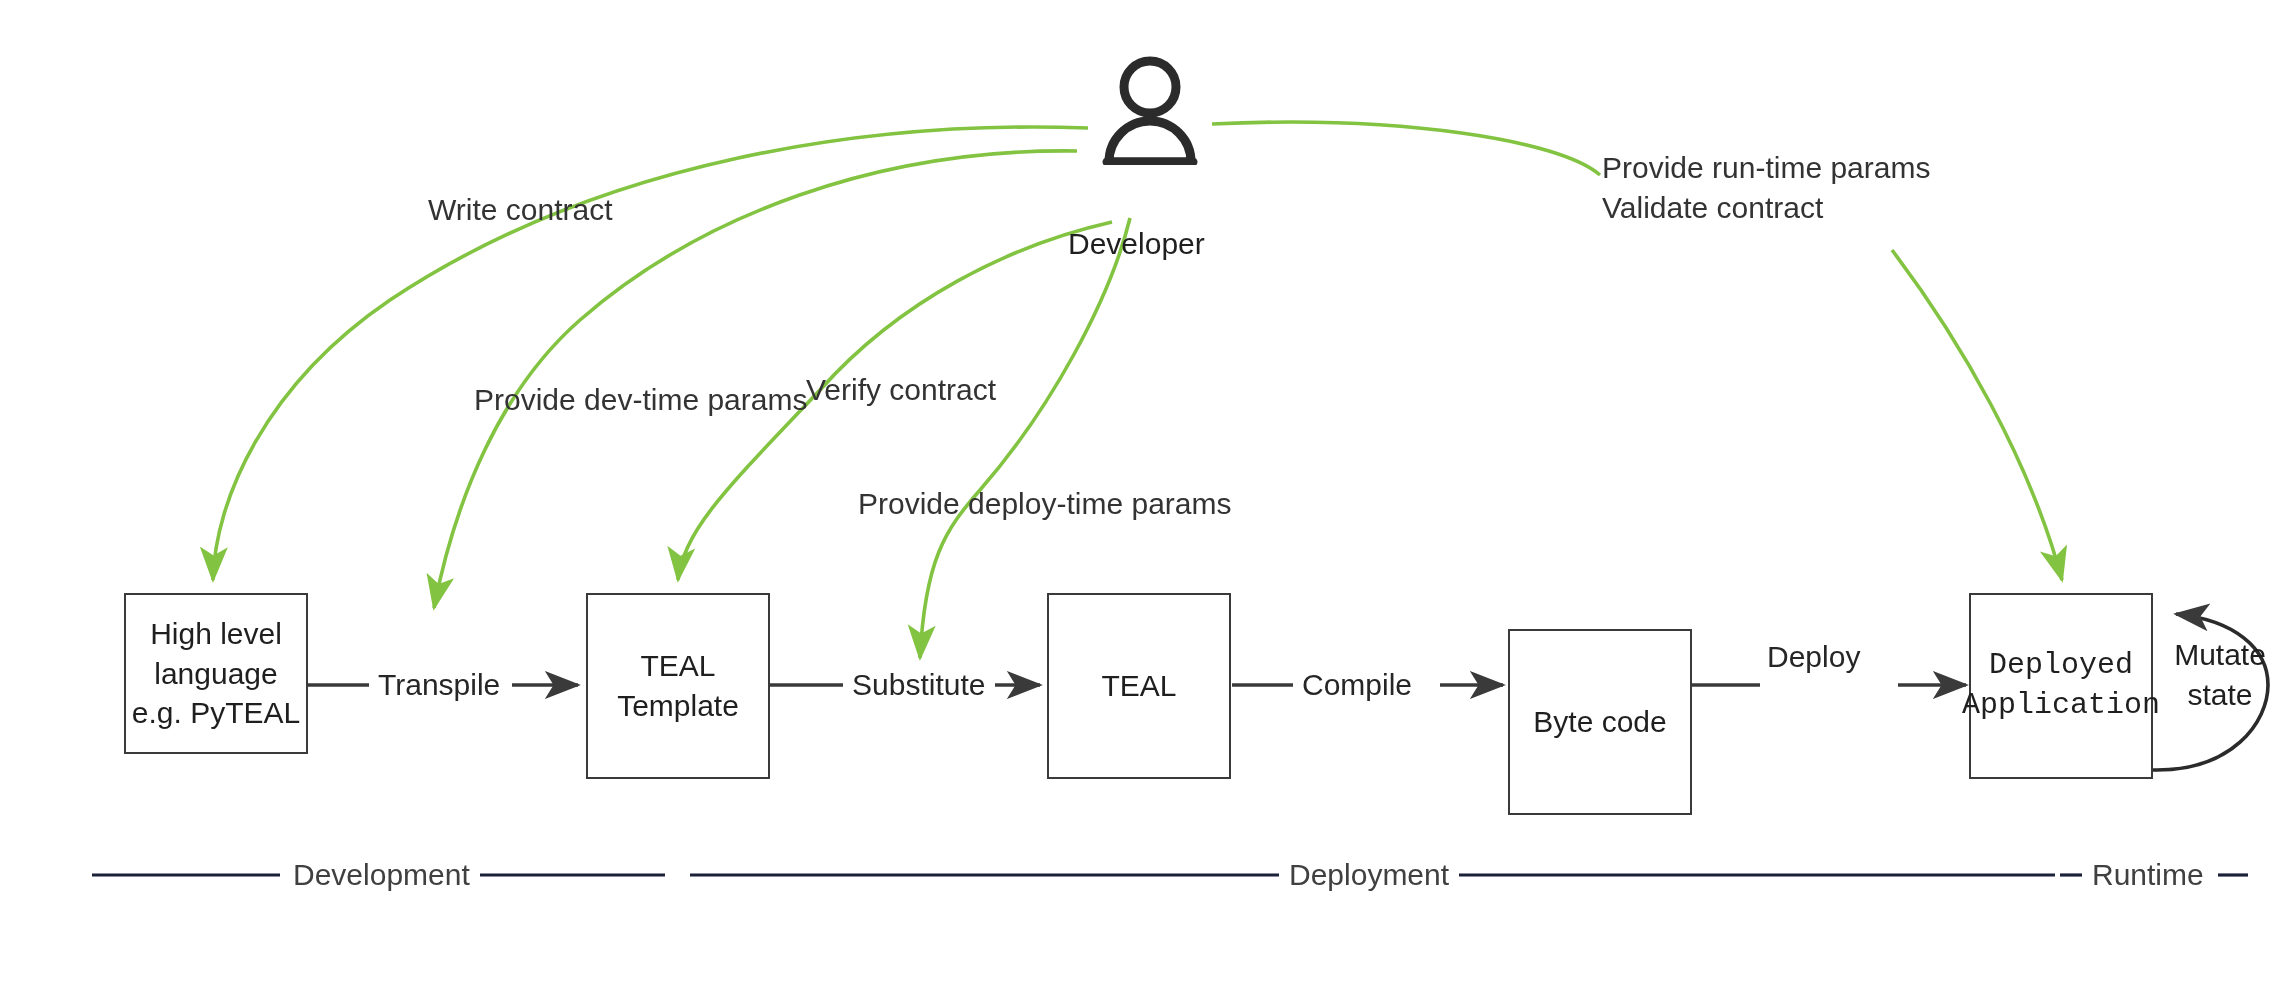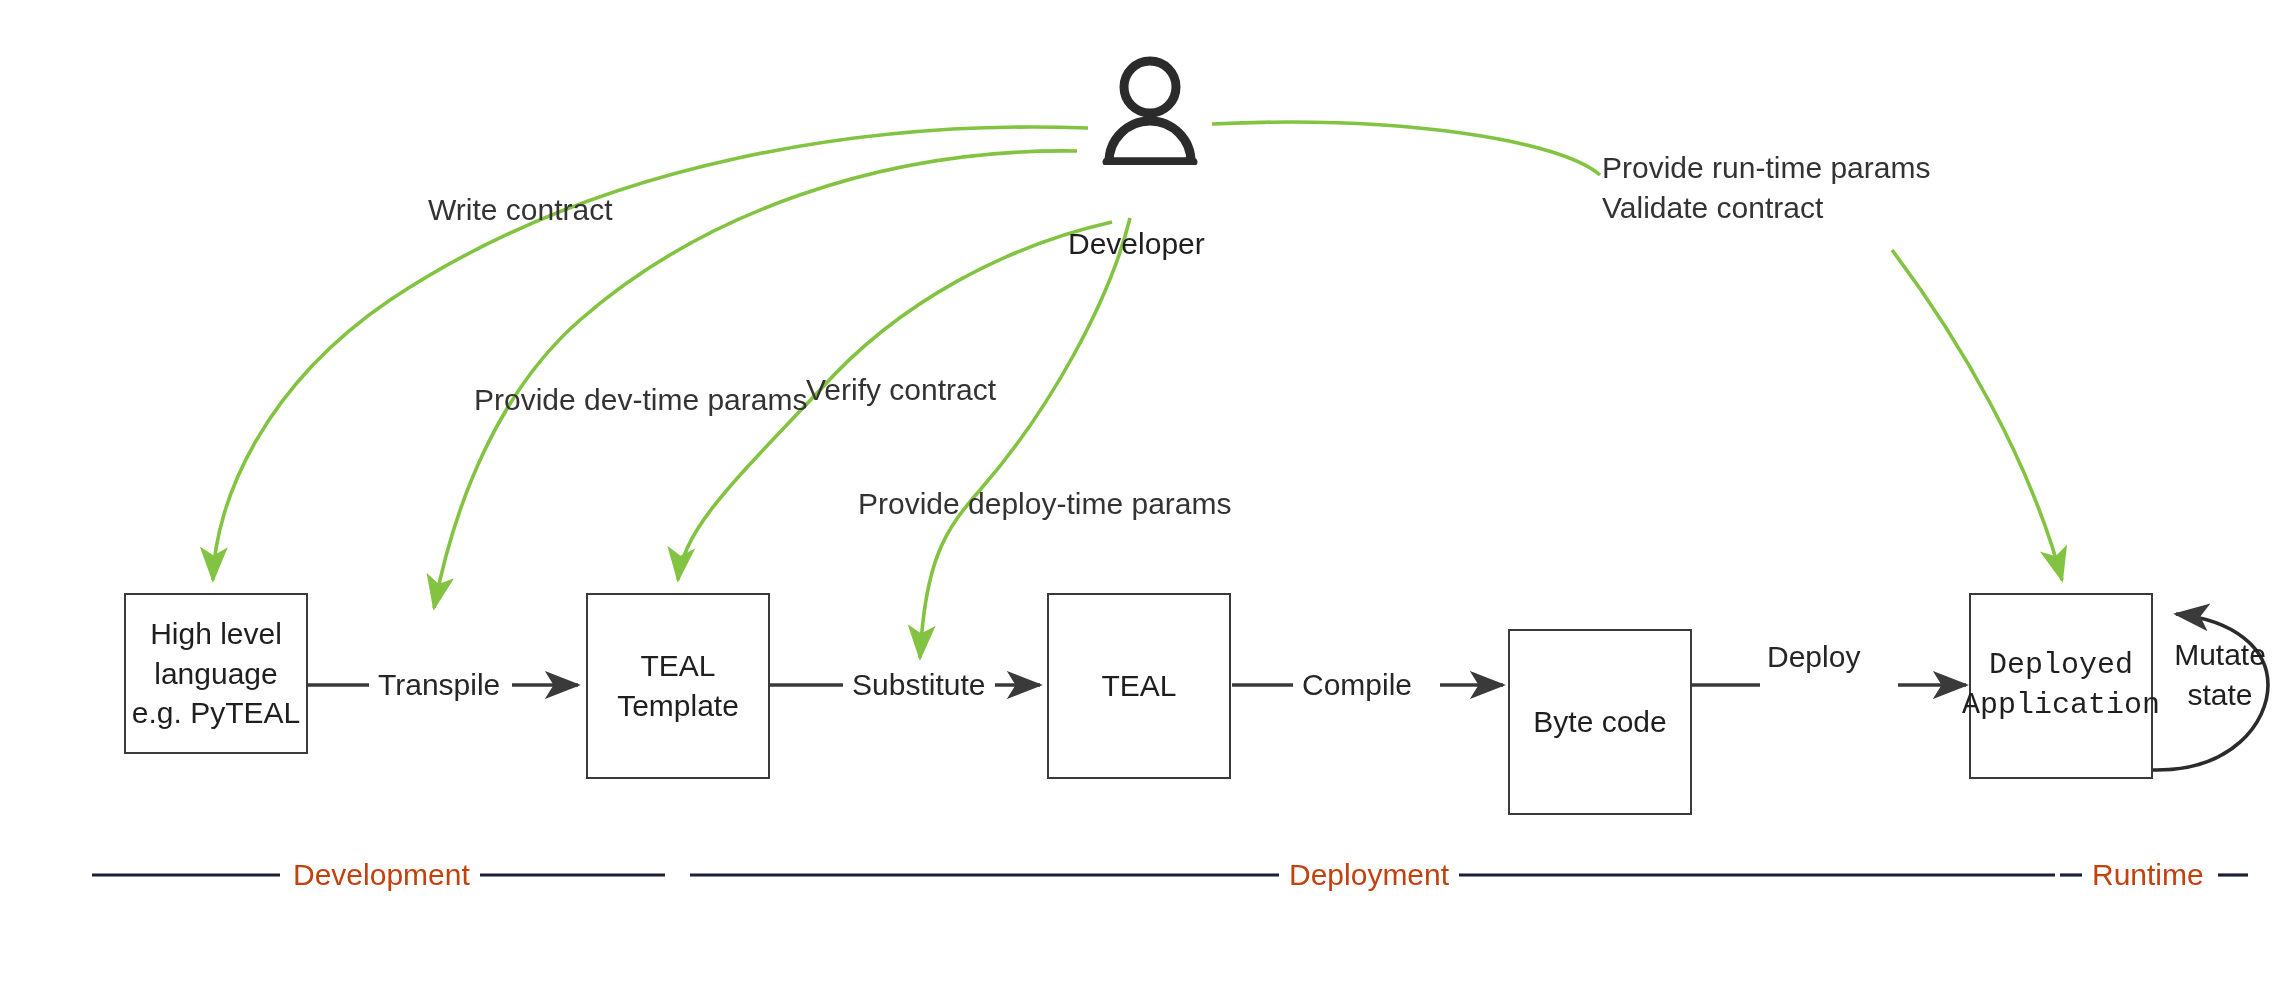--- a/index.html
+++ b/index.html
@@ -62,21 +62,21 @@
   .curve-label {
     position: absolute;
     color: #333333;
     font-size: 30px;
     font-family: "Liberation Sans", sans-serif;
     white-space: nowrap;
     line-height: 1.32;
   }
   .phase-label {
     position: absolute;
-    color: #c2410c;
+    color: #404040;
     font-size: 30px;
     font-family: "Liberation Sans", sans-serif;
     background: #ffffff;
     padding: 0 10px;
     white-space: nowrap;
   }
   .mutate-label {
     position: absolute;
     color: #1f1f1f;
     font-size: 30px;

